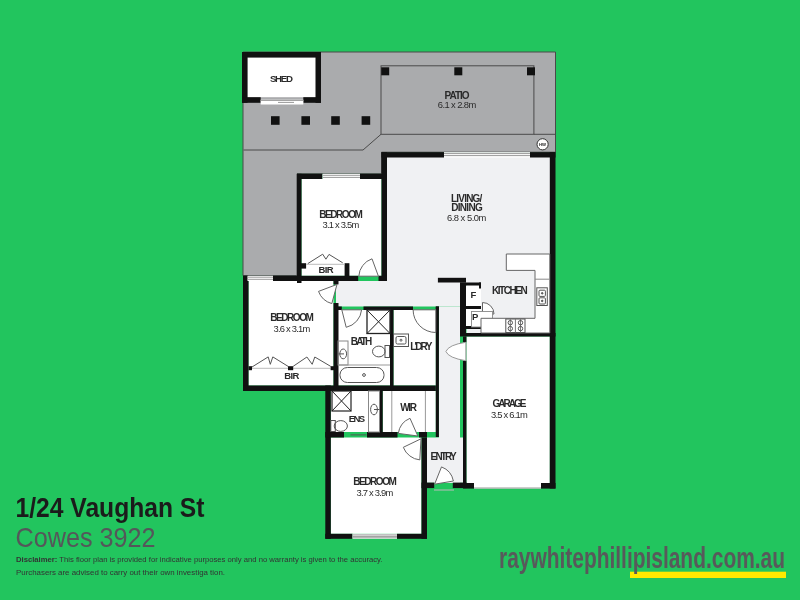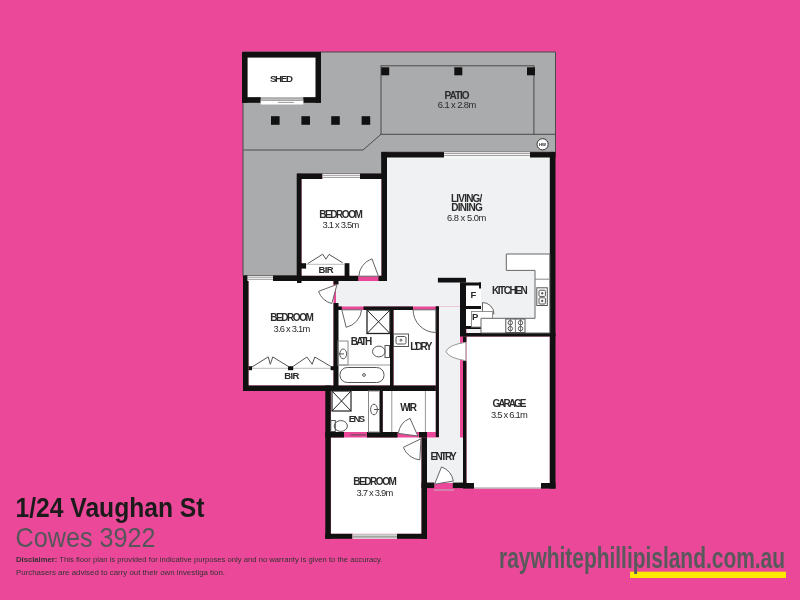--- a/index.html
+++ b/index.html
@@ -1,16 +1,16 @@
 <!DOCTYPE html>
 <html><head>
 <meta charset="utf-8">
 <style>
   html,body{margin:0;padding:0;background:#fff;}
-  .page{position:relative;width:800px;height:600px;overflow:hidden;background:#ec4899;
+  .page{position:relative;width:800px;height:600px;overflow:hidden;background:#22c55e;
         font-family:"Liberation Sans",sans-serif;}
   svg text{font-family:"Liberation Sans",sans-serif;}
 </style>
 </head>
 <body>
 <div class="page">
 <svg width="800" height="600" viewBox="0 0 800 600">
 
   <path d="M243,52 L555.5,52 L555.5,152.2 L381.5,152.2 L381.5,173.8 L297,173.8 L297,275.6 L243,275.6 Z" fill="#AAABAD" stroke="#4a4a4a" stroke-width="1"></path>
 

